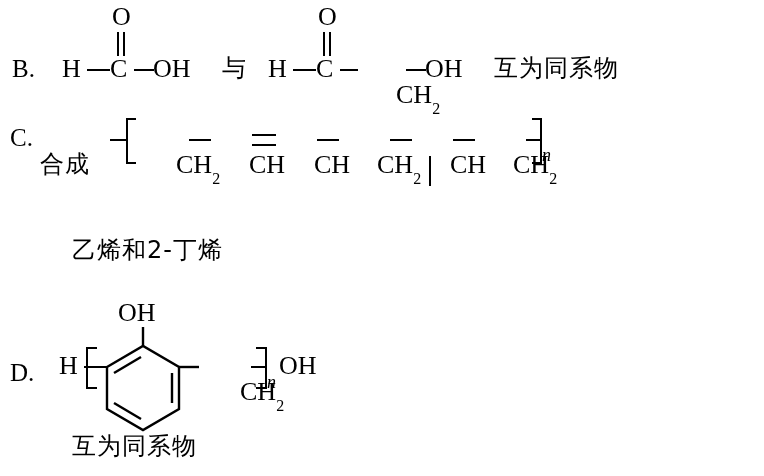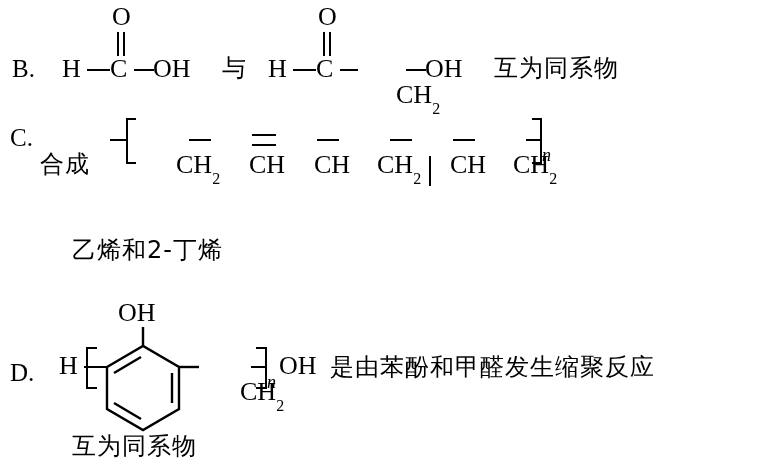--- a/index.html
+++ b/index.html
@@ -217,16 +217,15 @@
       <span>CH</span><span class="sub">2</span>
     </div>
 
     <div class="abs bond-h" style="left:196px; top:71px; width:14px;"></div>
     <div class="abs bracket-r" style="left:201px; top:52px; width:9px; height:38px;"></div>
     <div class="abs nsub" style="left:212px; top:78px;">n</div>
 
     <div class="abs atom" style="left:224px; top:58px;">OH</div>
   </div>
 
-  <div class="abs cn" style="left:330px; top:60px;">是由苯酚和甲醛发生缩聚反应</div>
 </div>
 
 <div class="abs cn" style="left:72px; top:434px;">互为同系物</div>
 
 </body></html>

